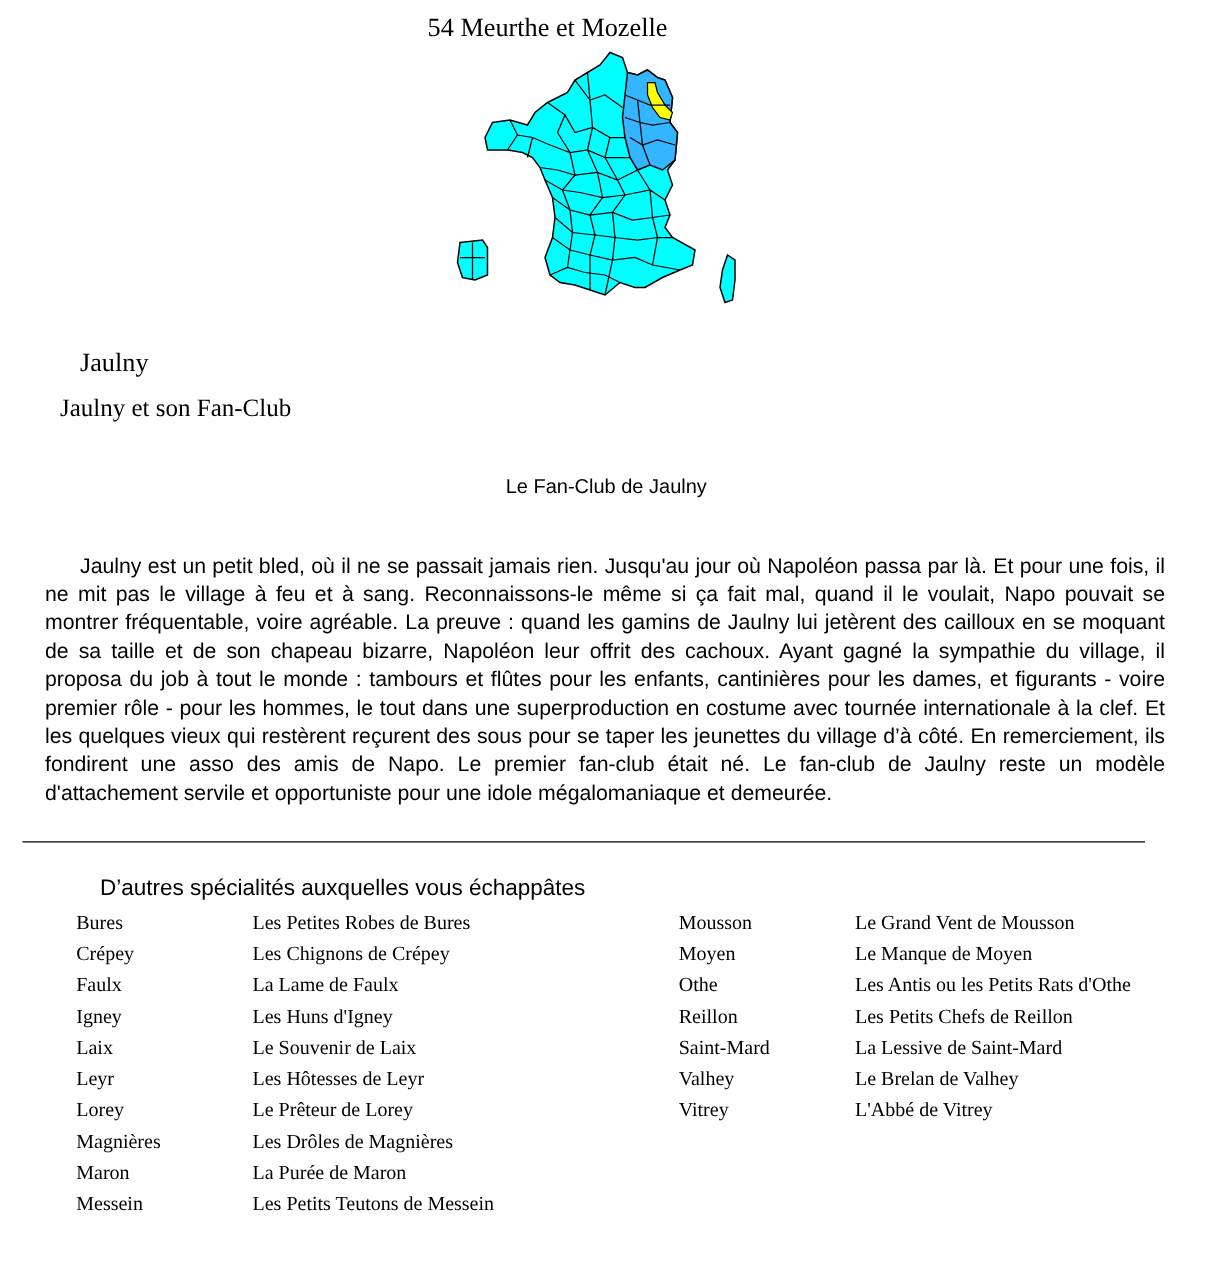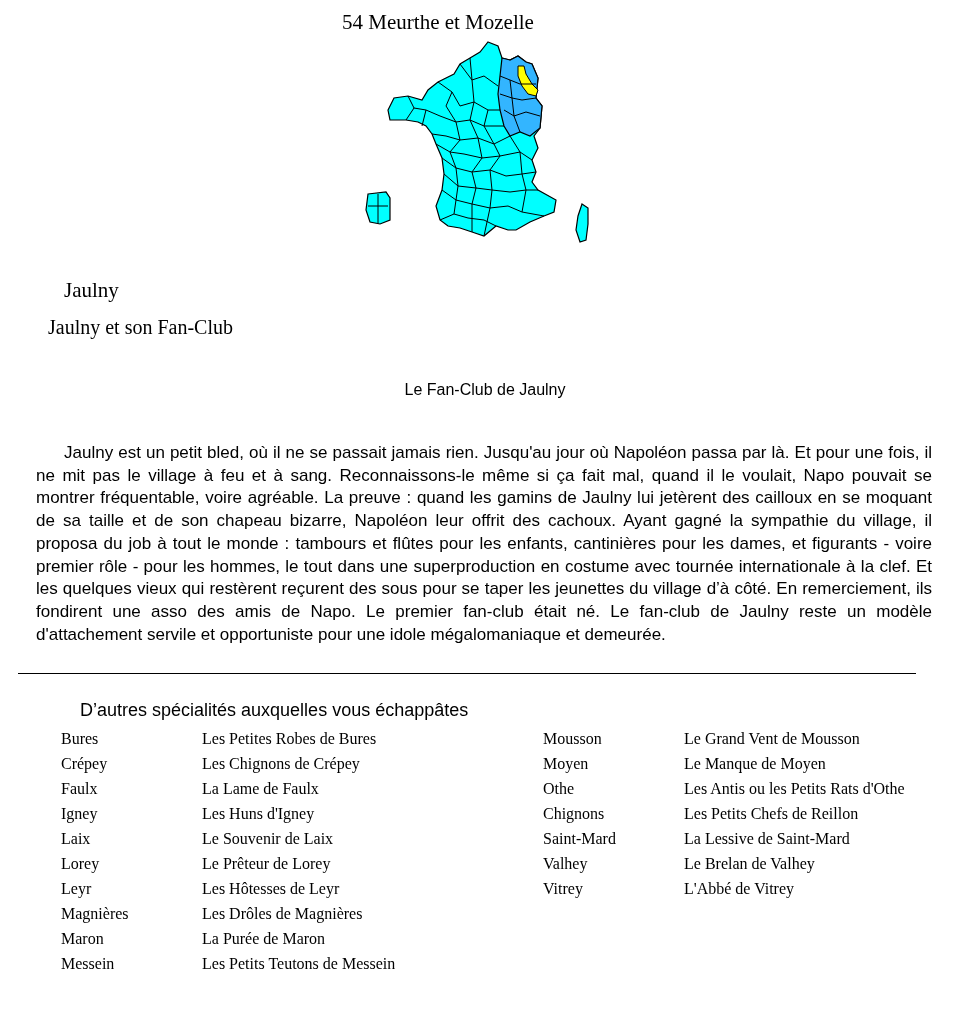--- a/index.html
+++ b/index.html
@@ -91,26 +91,26 @@
       </tr>
       <tr>
         <td class="town">Igney</td>
         <td>Les Huns d'Igney</td>
       </tr>
       <tr>
         <td class="town">Laix</td>
         <td>Le Souvenir de Laix</td>
       </tr>
       <tr>
+        <td class="town">Leyr</td>
+        <td>Les Hôtesses de Leyr</td>
+      </tr>
+      <tr>
         <td class="town">Lorey</td>
         <td>Le Prêteur de Lorey</td>
-      </tr>
-      <tr>
-        <td class="town">Leyr</td>
-        <td>Les Hôtesses de Leyr</td>
       </tr>
       <tr>
         <td class="town">Magnières</td>
         <td>Les Drôles de Magnières</td>
       </tr>
       <tr>
         <td class="town">Maron</td>
         <td>La Purée de Maron</td>
       </tr>
       <tr>
@@ -127,21 +127,21 @@
       </tr>
       <tr>
         <td class="town">Moyen</td>
         <td>Le Manque de Moyen</td>
       </tr>
       <tr>
         <td class="town">Othe</td>
         <td>Les Antis ou les Petits Rats d'Othe</td>
       </tr>
       <tr>
-        <td class="town">Chignons</td>
+        <td class="town">Reillon</td>
         <td>Les Petits Chefs de Reillon</td>
       </tr>
       <tr>
         <td class="town">Saint-Mard</td>
         <td>La Lessive de Saint-Mard</td>
       </tr>
       <tr>
         <td class="town">Valhey</td>
         <td>Le Brelan de Valhey</td>
       </tr>

